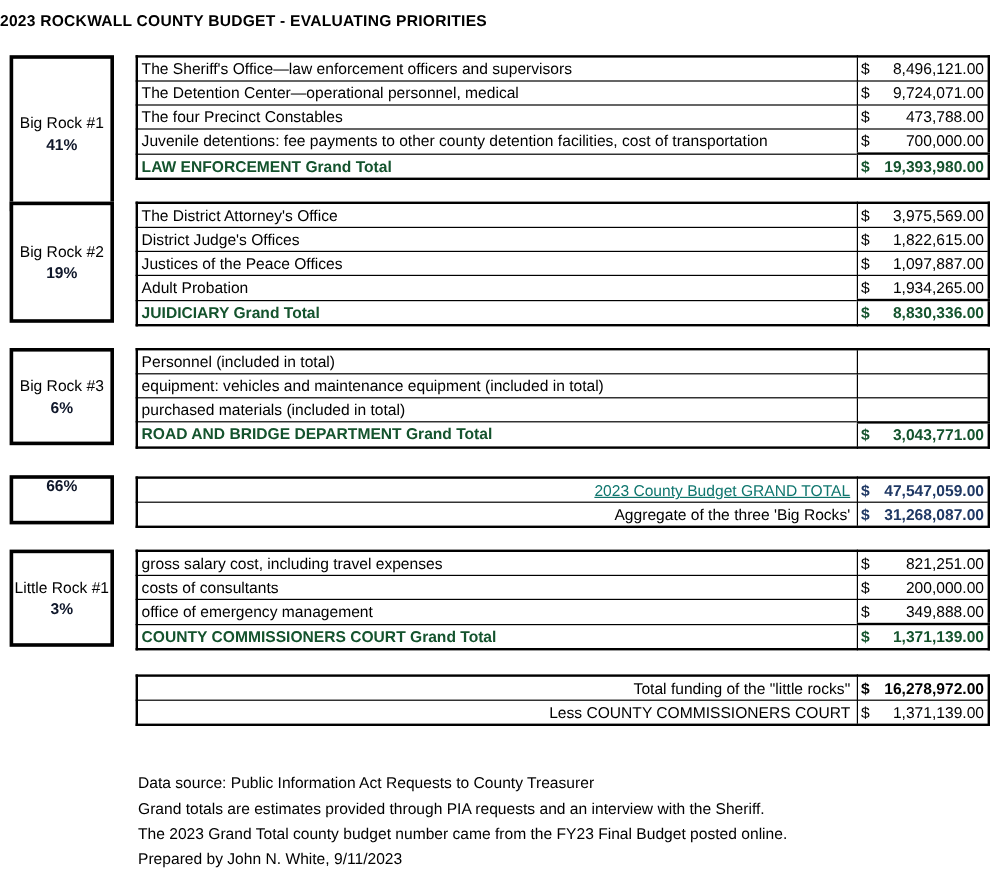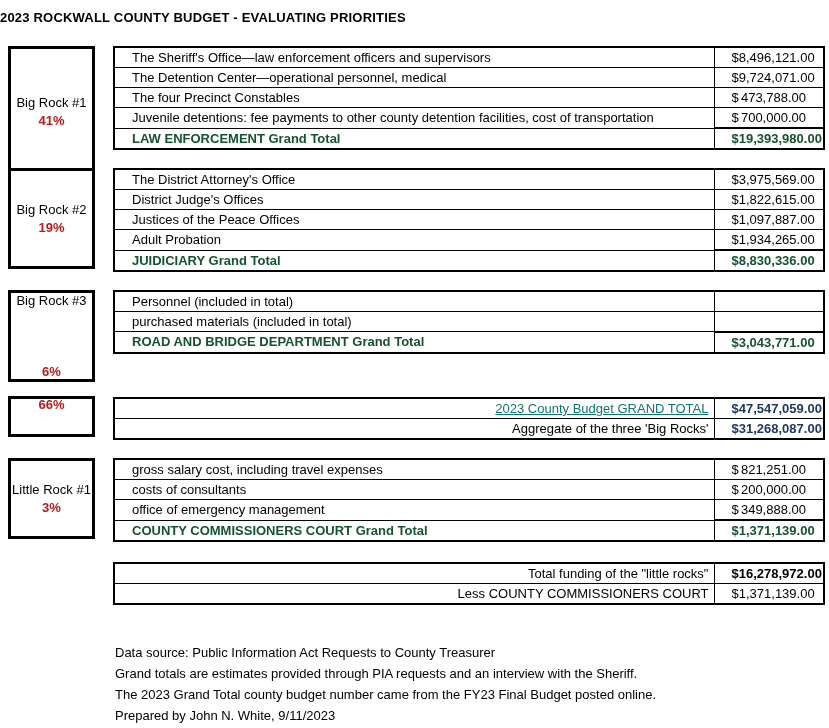--- a/index.html
+++ b/index.html
@@ -30,38 +30,38 @@
     border: 3px solid #000000;
     background: #ffffff;
     display: flex;
     flex-direction: column;
     justify-content: center;
     align-items: center;
     text-align: center;
     overflow: hidden;
     white-space: nowrap;
   }
-  .rockbox .pct { color: #b91c1c; font-weight: bold; margin-top: 3px; }
+  .rockbox .pct { color: #0f172a; font-weight: bold; margin-top: 3px; }
   .rockbox.pct-only { justify-content: flex-end; padding-bottom: 22px; }
   
   table.budget {
     position: absolute;
     left: 113px;
     width: 710px;
     border-collapse: collapse;
     table-layout: fixed;
     background: #ffffff;
     font-size: 13px;
   }
   table.budget { border: 2px solid #000000; }
   table.budget td {
     border: 1px solid #000000;
     height: 19px;
     line-height: 19px;
-    padding: 0 17px;
+    padding: 0 3px;
     overflow: hidden;
     white-space: nowrap;
     vertical-align: middle;
   }
   td.desc { text-align: left; }
   td.desc.ralign { text-align: right; padding-right: 5px; }
   td.amtcell { padding: 0 4px; }
   .amt { display: flex; justify-content: space-between; }
   tr.total td { font-weight: bold; color: #14532d; }
   tr.total td.amtcell { border-top: 2px solid #000000; }
@@ -192,32 +192,41 @@
       <td class="amtcell">
             <div class="amt">
               <span>$</span>
               <span>8,830,336.00</span>
             </div>
           </td>
     </tr>
   </tbody>
     </table>
 
-  <div class="rockbox" style="top:290px;height:92px;justify-content:space-between;">
+  <div class="rockbox" style="top:290px;height:81px;">
     <div>Big Rock #3</div>
     <div class="pct">6%</div>
   </div>
   <table class="budget" style="top:290px;">
     <colgroup>
         <col style="width:600px">
         <col style="width:110px">
       </colgroup>
     <tbody>
         <tr>
       <td class="desc">Personnel (included in total)</td>
+      <td class="amtcell">
+            <div class="amt">
+              <span></span>
+              <span></span>
+            </div>
+          </td>
+    </tr>
+    <tr>
+      <td class="desc">equipment: vehicles and maintenance equipment (included in total)</td>
       <td class="amtcell">
             <div class="amt">
               <span></span>
               <span></span>
             </div>
           </td>
     </tr>
     <tr>
       <td class="desc">purchased materials (included in total)</td>
       <td class="amtcell">

